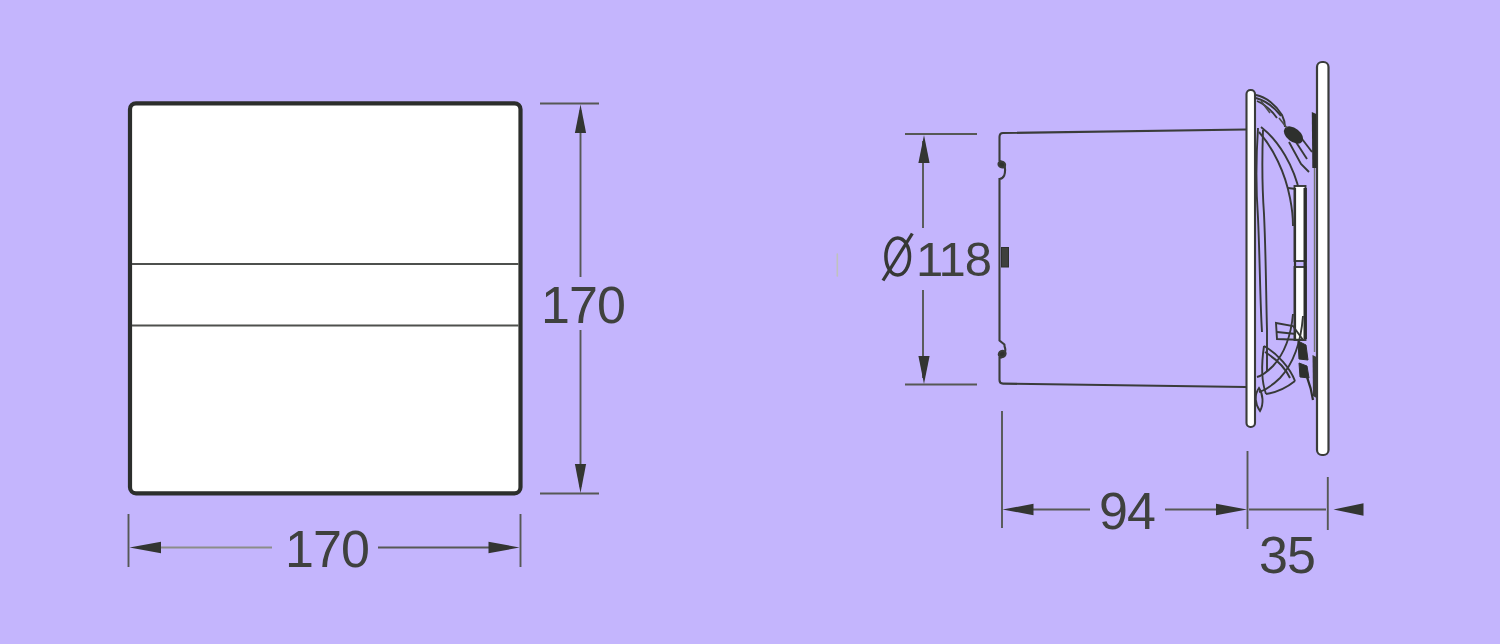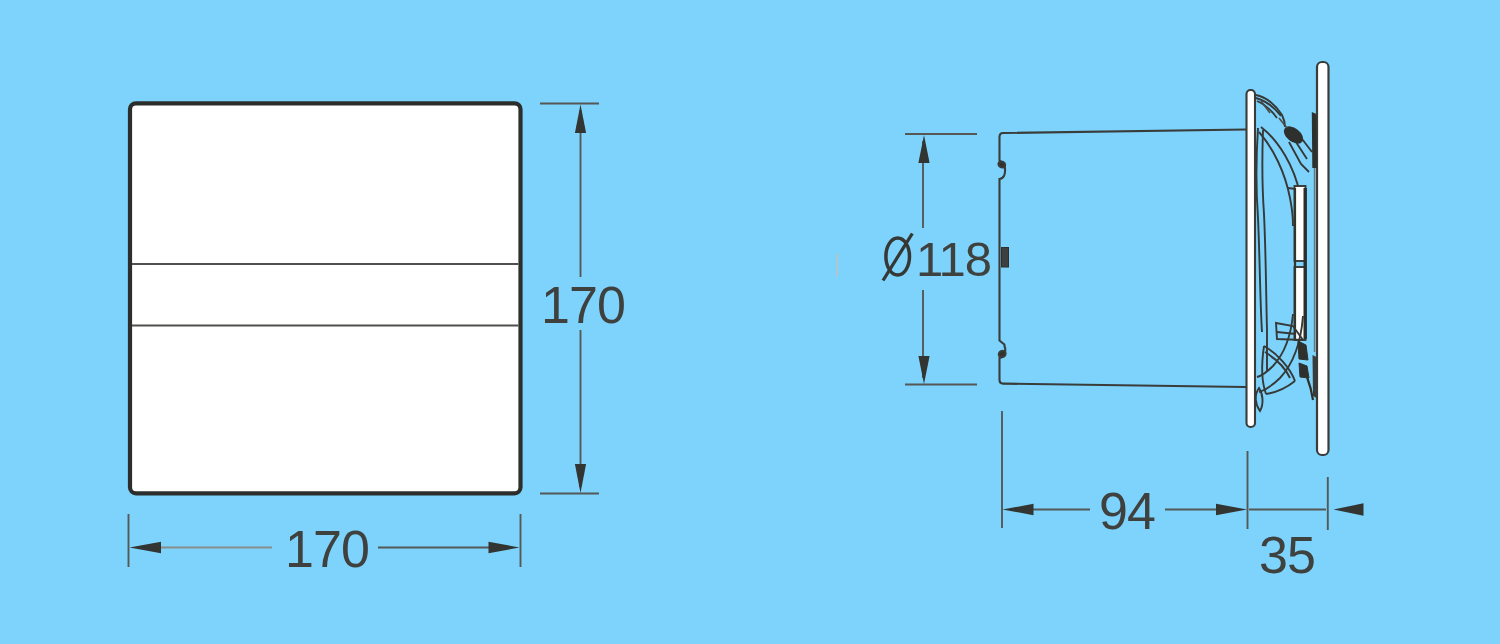--- a/index.html
+++ b/index.html
@@ -1,16 +1,16 @@
 <!DOCTYPE html>
 <html><head>
 <meta charset="utf-8">
 <style>
   html,body{margin:0;padding:0;background:#ffffff;}
-  #stage{position:relative;width:1500px;height:644px;background:#7dd3fc;overflow:hidden;}
+  #stage{position:relative;width:1500px;height:644px;background:#c4b5fd;overflow:hidden;}
   svg{position:absolute;left:0;top:0;filter:blur(0.6px);}
   text{font-family:"Liberation Sans",sans-serif;fill:#3f413e;}
 </style>
 </head>
 <body>
 <div id="stage">
 <svg width="1500" height="644" viewBox="0 0 1500 644">
 
   <g id="front">
     <rect x="130" y="103.3" width="390.5" height="390" rx="6" fill="#ffffff" stroke="#2c2e2c" stroke-width="4.2"></rect>

